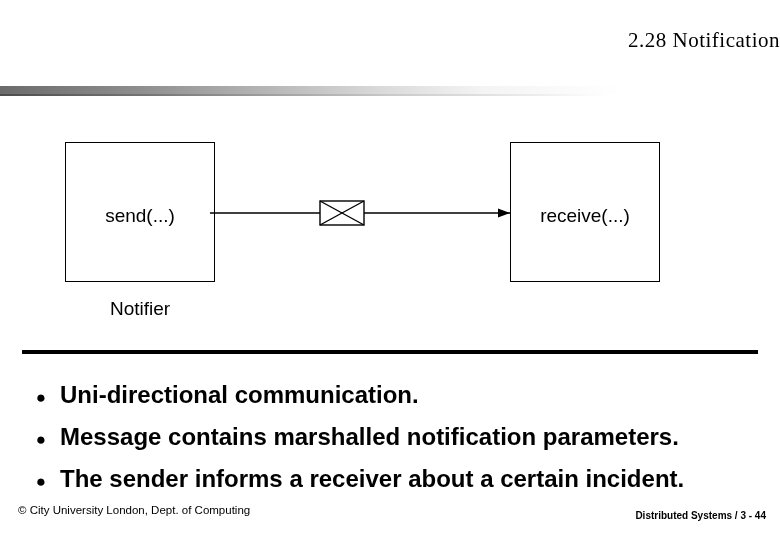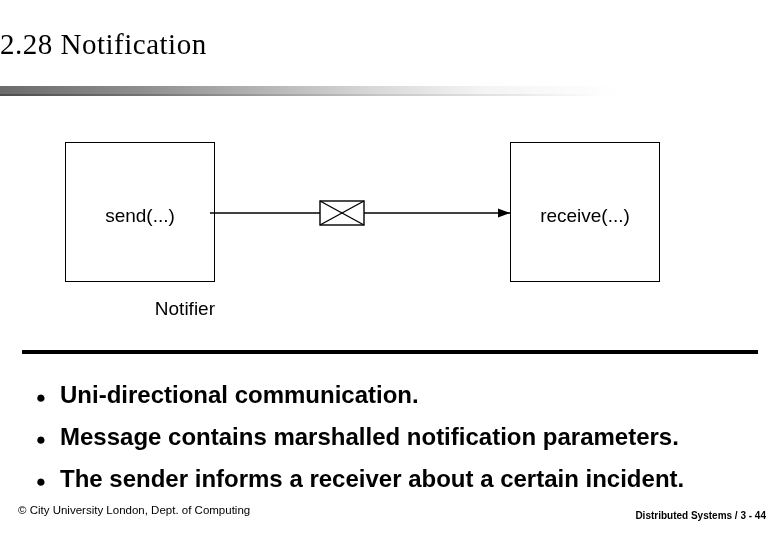--- a/index.html
+++ b/index.html
@@ -19,23 +19,23 @@
     left: 0; top: 0;
     width: 780px;
     height: 540px;
     background: #ffffff;
   }
   .title {
     position: absolute;
     left: 0;
     top: 28px;
     width: 780px;
-    text-align: left;
+    text-align: right;
     font-family: "Liberation Serif", serif;
-    font-size: 29px;
+    font-size: 21px;
     color: #000000;
     letter-spacing: 0.5px;
   }
   
   .title-rule {
     position: absolute;
     left: 0;
     top: 86px;
     width: 780px;
     height: 8px;
@@ -81,21 +81,21 @@
     top: 62px;
     width: 100%;
     text-align: center;
     font-size: 19px;
     color: #000000;
   }
   .caption {
     position: absolute;
     font-size: 19px;
     color: #000000;
-    text-align: right;
+    text-align: center;
   }
   .caption-left {
     left: 65px;
     top: 168px;
     width: 150px;
   }
   .caption-right {
     left: 510px;
     top: 168px;
     width: 150px;

